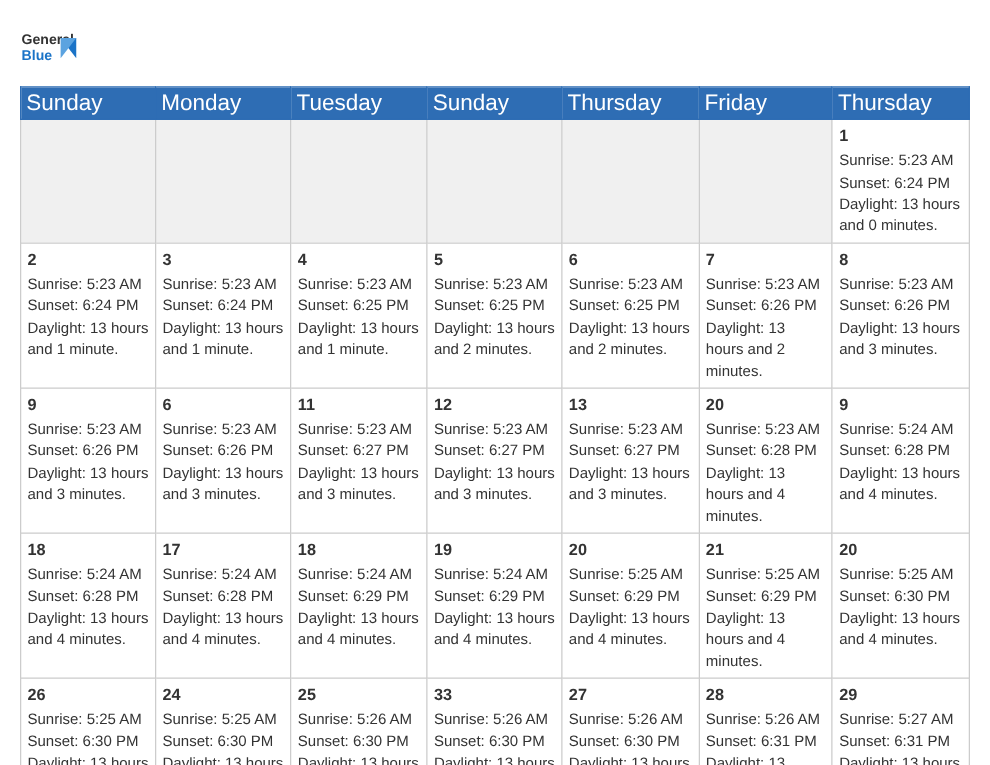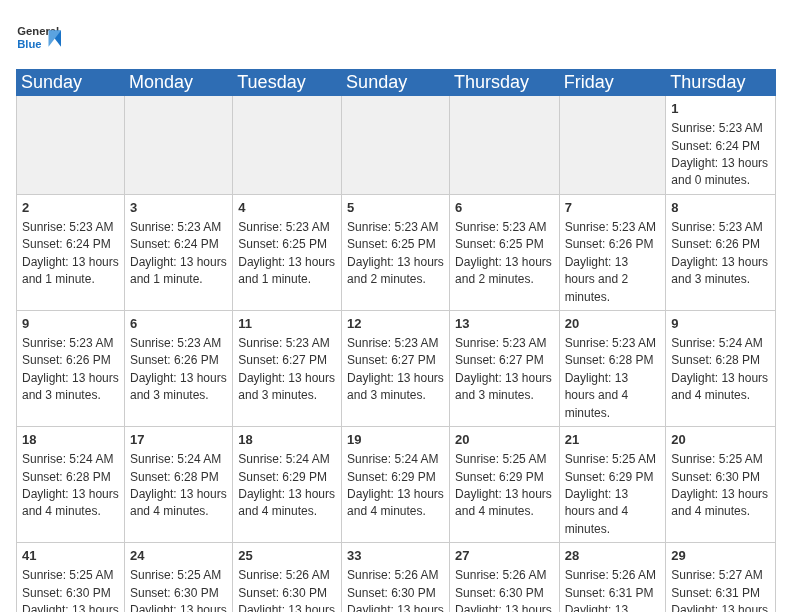--- a/index.html
+++ b/index.html
@@ -212,21 +212,21 @@
             <span class="day-number">21</span>
             <div class="day-info">Sunrise: 5:25 AM<br>Sunset: 6:29 PM<br>Daylight: 13 hours and 4 minutes.</div>
           </td>
           <td>
             <span class="day-number">20</span>
             <div class="day-info">Sunrise: 5:25 AM<br>Sunset: 6:30 PM<br>Daylight: 13 hours and 4 minutes.</div>
           </td>
         </tr>
         <tr>
           <td>
-            <span class="day-number">41</span>
+            <span class="day-number">26</span>
             <div class="day-info">Sunrise: 5:25 AM<br>Sunset: 6:30 PM<br>Daylight: 13 hours and 4 minutes.</div>
           </td>
           <td>
             <span class="day-number">24</span>
             <div class="day-info">Sunrise: 5:25 AM<br>Sunset: 6:30 PM<br>Daylight: 13 hours and 4 minutes.</div>
           </td>
           <td>
             <span class="day-number">25</span>
             <div class="day-info">Sunrise: 5:26 AM<br>Sunset: 6:30 PM<br>Daylight: 13 hours and 4 minutes.</div>
           </td>

